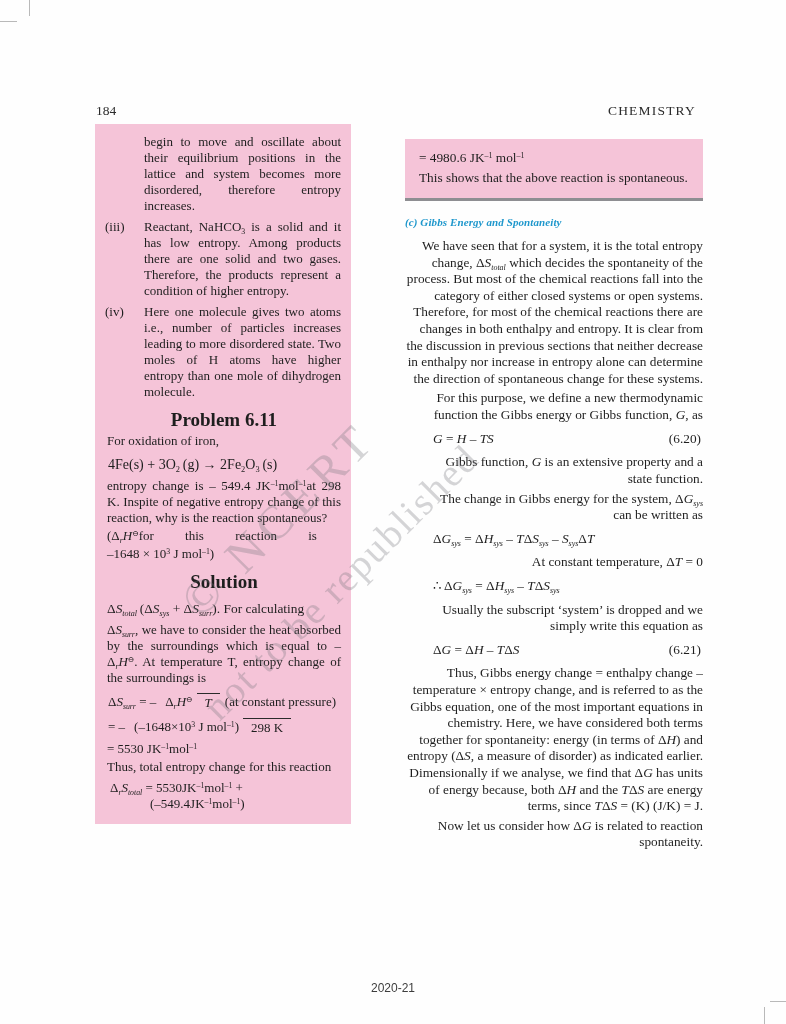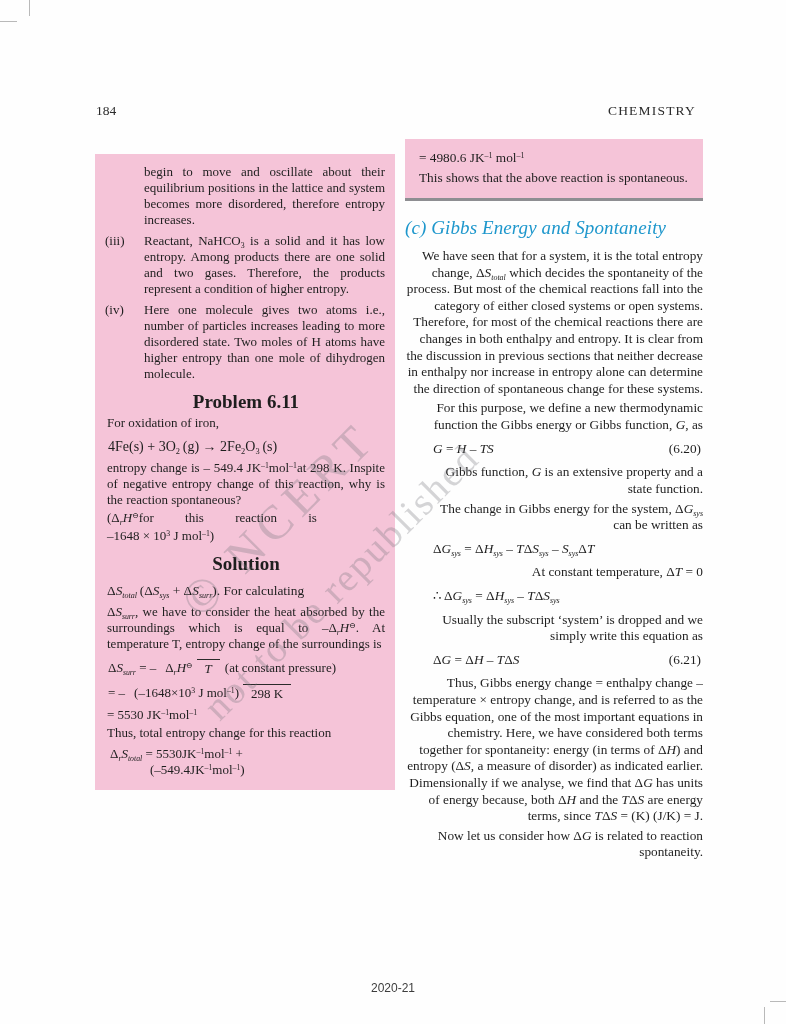--- a/index.html
+++ b/index.html
@@ -15,21 +15,21 @@
   .crop.tl-h { left:0; top:21px; width:17px; height:1px; }
   .crop.br-v { left:764px; bottom:0; width:1px; height:17px; }
   .crop.br-h { right:0; top:1001px; width:16px; height:1px; }
 
   
   .runhead { position:absolute; left:96px; right:90px; top:103px;
     display:flex; justify-content:space-between; font-size:13.5px; color:#2c2c2c; }
   .runhead .title { letter-spacing:1.2px; }
 
   
-  .col-left  { position:absolute; left:95px;  top:154px; width:300px; }
+  .col-left  { position:absolute; left:95px;  top:124px; width:256px; }
   .col-right { position:absolute; left:405px; top:139px; width:298px;
     font-size:13.3px; line-height:1.25; }
 
   .pinkbox { background:var(--pink,#F5C4D8); }
   .leftbox { padding:10px 10px 12px 9px; font-size:13px; line-height:1.23; }
 
   .leftbox .cont { margin-left:40px; text-align:justify; }
   .li { display:flex; margin-top:5px; }
   .li .mk { flex:0 0 40px; padding-left:1px; }
   .li .lb { flex:1; text-align:justify; }
@@ -44,22 +44,22 @@
   .eq { display:flex; align-items:center; margin:7px 0 5px 4px; }
   .frac { display:inline-flex; flex-direction:row; align-items:center; margin:0 5px; }
   .frac .num { padding:0 4px 1px; }
   .frac .den { border-top:1px solid #2a2a2a; padding:1px 8px 0; align-self:stretch; text-align:center; }
   .teq { margin:5px 0 0 6px; }
   .teq .l2 { margin-left:40px; }
 
   
   .resultbox { padding:11px 12px 12px 14px; border-bottom:3px solid var(--rule,#8e8e92); }
   .resultbox p + p { margin-top:3px; text-align:justify; }
-  .sechead { color:var(--blue,#1E97CC); font-style:italic; font-weight:normal;
-    font-size:19px; margin:15px 0 8px 0; letter-spacing:0.1px; }
+  .sechead { color:var(--blue,#1E97CC); font-style:italic; font-weight:bold;
+    font-size:11px; margin:15px 0 8px 0; letter-spacing:0.1px; }
   .rp { margin-top:3px;text-align:right; }
   .ind { text-indent:24px; }
   .req { display:flex; margin:7px 2px 7px 28px; }
   .req .eqnum { margin-left:auto; }
 
   sub { font-size:0.60em; vertical-align:-0.35em; line-height:0; }
   sup { font-size:0.60em; vertical-align:0.55em; line-height:0; }
 
   
   .watermark { position:absolute; left:88px; top:455px; width:430px;

